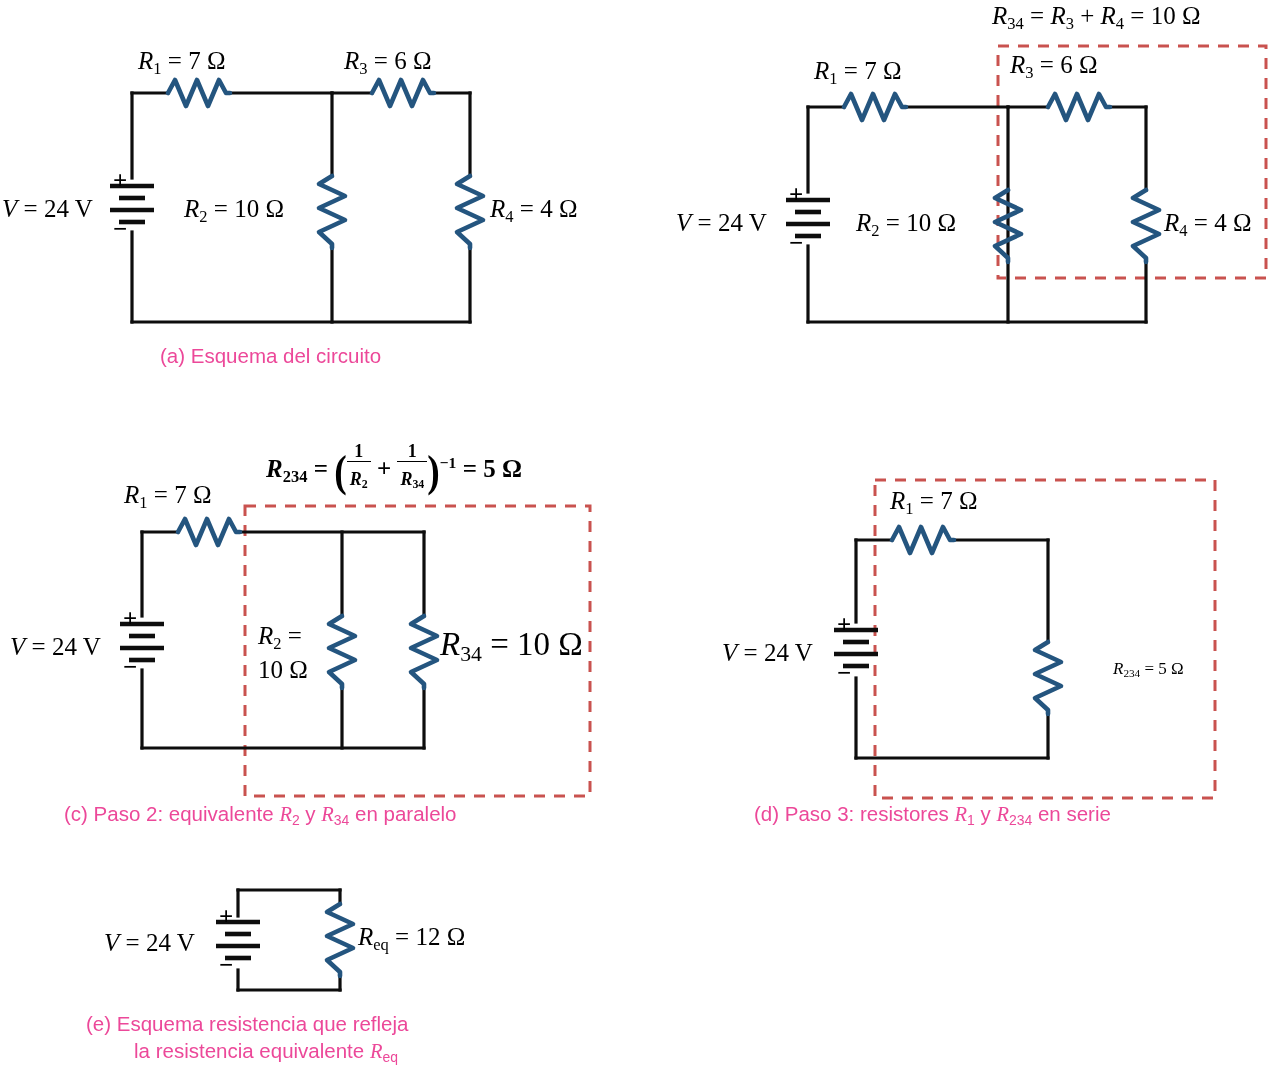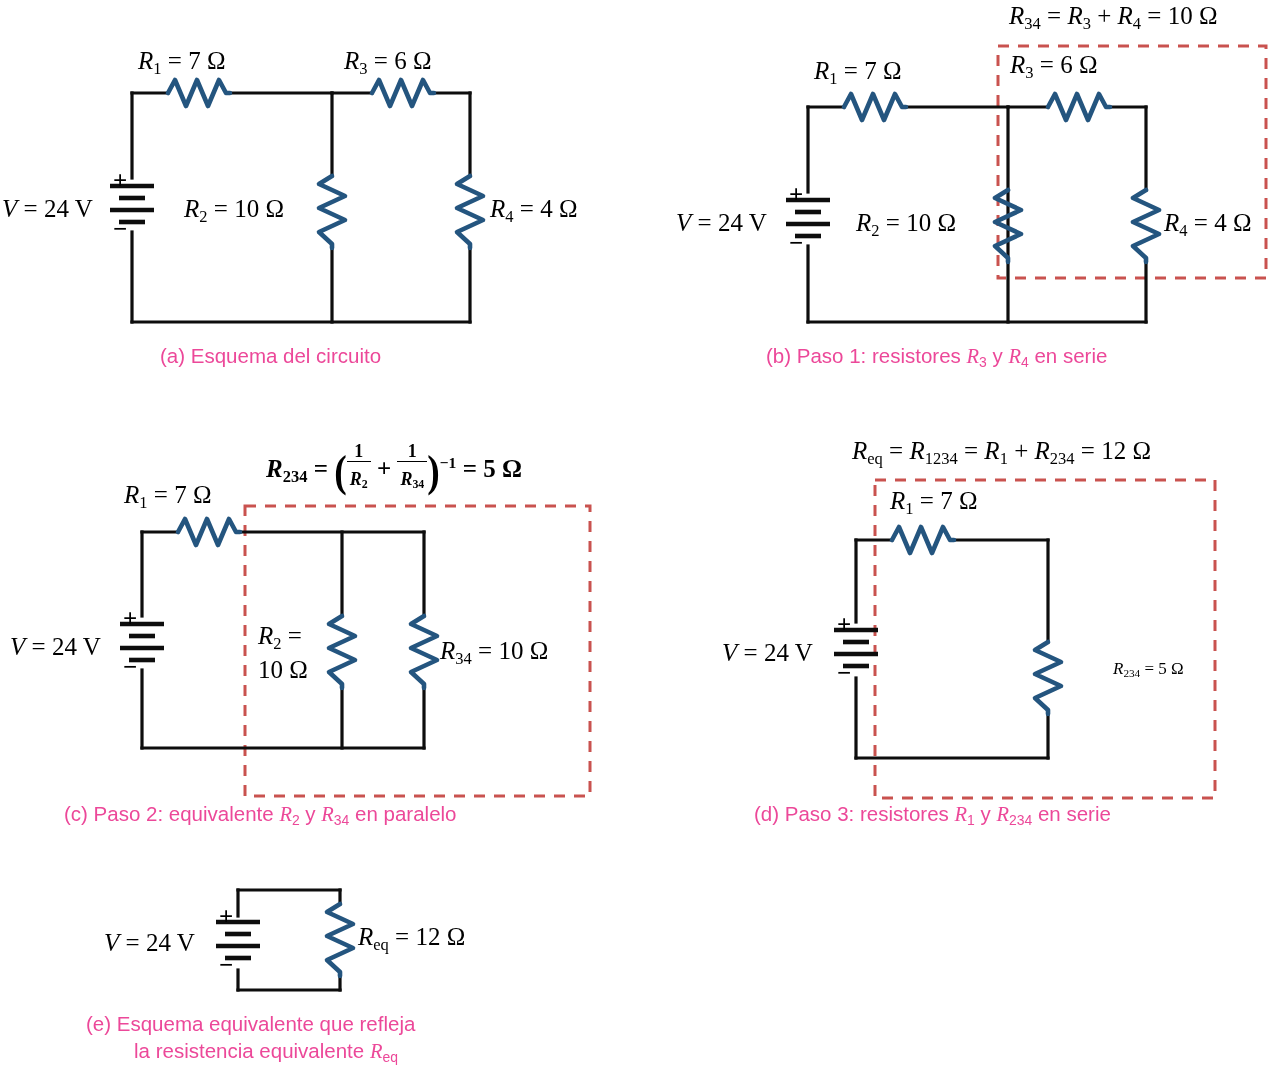--- a/index.html
+++ b/index.html
@@ -139,21 +139,21 @@
       <path d="M408,107 L415,94 L426,120 L437,94 L448,120 L459,94 L466,107 L470,107"></path>
     </g>
     <g stroke="#24557f" stroke-width="4.6" fill="none" stroke-linejoin="round" stroke-linecap="round">
       <path d="M368,190 L355,198 L381,210 L355,222 L381,234 L355,246 L368,258 L368,262"></path>
     </g>
     <g stroke="#24557f" stroke-width="4.6" fill="none" stroke-linejoin="round" stroke-linecap="round">
       <path d="M506,190 L493,198 L519,210 L493,222 L519,234 L493,246 L506,258 L506,262"></path>
     </g>
   </svg>
 
-  <div class="lbl" style="left:352px;top:3px;font-size:25px;margin-left:17px;">
+  <div class="lbl" style="left:352px;top:3px;font-size:25px;">
     <span class="it">R</span><sub>34</sub>
     = <span class="it">R</span><sub>3</sub> + <span class="it">R</span><sub>4</sub>
     = <span>10</span>
     <span>Ω</span>
   </div>
 
   <div class="lbl" style="left:36px;top:210px;font-size:25px;">
     <span class="it">V</span>
     <span>=</span>
     <span>24 V</span>
@@ -175,23 +175,20 @@
     <span class="it">R</span><sub>2</sub>
     = <span>10</span>
     <span>Ω</span>
   </div>
   <div class="lbl" style="left:524px;top:210px;font-size:25px;">
     <span class="it">R</span><sub>4</sub>
     = <span>4</span>
     <span>Ω</span>
   </div>
 
-  <div class="cap" style="left:126px;top:342px;">
-    <span>(b) Paso 1: resistores </span><span class="it">R</span><sub>3</sub><span> y </span><span class="it">R</span><sub>4</sub><span> en serie</span>
-  </div>
 </div>
 
 <div class="panel" style="left:0;top:420px;width:640px;height:420px;">
 
   <svg width="640" height="420">
     <rect x="245" y="86" width="345" height="290" fill="none" stroke="#c9524f" stroke-width="3" stroke-dasharray="11,9"></rect>
 
     <g stroke="#0d0d0d" stroke-width="3.2" fill="none" stroke-linecap="square">
       <path d="M142,112 L178,112"></path>
       <path d="M240,112 L424,112"></path>
@@ -240,21 +237,21 @@
   <div class="lbl" style="left:124px;top:62px;font-size:25px;">
     <span class="it">R</span><sub>1</sub>
     = <span>7</span>
     <span>Ω</span>
   </div>
 
   <div class="lbl" style="left:258px;top:200px;font-size:25px;line-height:1.28;">
     <div><span class="it">R</span><sub>2</sub> =</div>
     <div><span>10</span> <span>Ω</span></div>
   </div>
-  <div class="lbl" style="left:440px;top:218px;font-size:25px;font-family:Liberation Serif, serif;">
+  <div class="lbl" style="left:440px;top:208px;font-size:33px;font-family:Liberation Serif, serif;">
     <span class="it">R</span><sub>34</sub>
     = <span>10</span>
     <span>Ω</span>
   </div>
 
   <div class="cap" style="left:64px;top:380px;">
     <span>(c) Paso 2: equivalente </span><span class="it">R</span><sub>2</sub><span> y </span><span class="it">R</span><sub>34</sub><span> en paralelo</span>
   </div>
 </div>
 
@@ -281,27 +278,20 @@
     </g>
 
     <g stroke="#24557f" stroke-width="4.6" fill="none" stroke-linejoin="round" stroke-linecap="round">
       <path d="M252,120 L259,107 L270,133 L281,107 L292,133 L303,107 L310,120 L314,120"></path>
     </g>
     <g stroke="#24557f" stroke-width="4.6" fill="none" stroke-linejoin="round" stroke-linecap="round">
       <path d="M408,222 L395,230 L421,242 L395,254 L421,266 L395,278 L408,290 L408,294"></path>
     </g>
   </svg>
 
-  <div class="lbl" style="left:212px;top:18px;font-size:25px;">
-    <span class="it">R</span><sub>eq</sub>
-    = <span class="it">R</span><sub>1234</sub>
-    = <span class="it">R</span><sub>1</sub> + <span class="it">R</span><sub>234</sub>
-    = <span>12</span>
-    <span>Ω</span>
-  </div>
 
   <div class="lbl" style="left:82px;top:220px;font-size:25px;">
     <span class="it">V</span>
     <span>=</span>
     <span>24 V</span>
   </div>
   <div class="lbl" style="left:197px;top:192px;font-size:25px;font-weight:bold;">+</div>
   <div class="lbl" style="left:197px;top:240px;font-size:25px;font-weight:bold;">−</div>
 
   <div class="lbl" style="left:250px;top:68px;font-size:25px;">
@@ -352,18 +342,18 @@
   <div class="lbl" style="left:219px;top:44px;font-size:25px;font-weight:bold;">+</div>
   <div class="lbl" style="left:219px;top:92px;font-size:25px;font-weight:bold;">−</div>
 
   <div class="lbl" style="left:358px;top:64px;font-size:25px;">
     <span class="it">R</span><sub>eq</sub>
     = <span>12</span>
     <span>Ω</span>
   </div>
 
   <div class="cap" style="left:86px;top:150px;">
-    <div>(e) Esquema equivalente que refleja</div>
+    <div>(e) Esquema resistencia que refleja</div>
     <div style="padding-left:48px;">
       <span>la resistencia equivalente </span><span class="it">R</span><sub>eq</sub>
     </div>
   </div>
 </div>
 
 </body></html>

